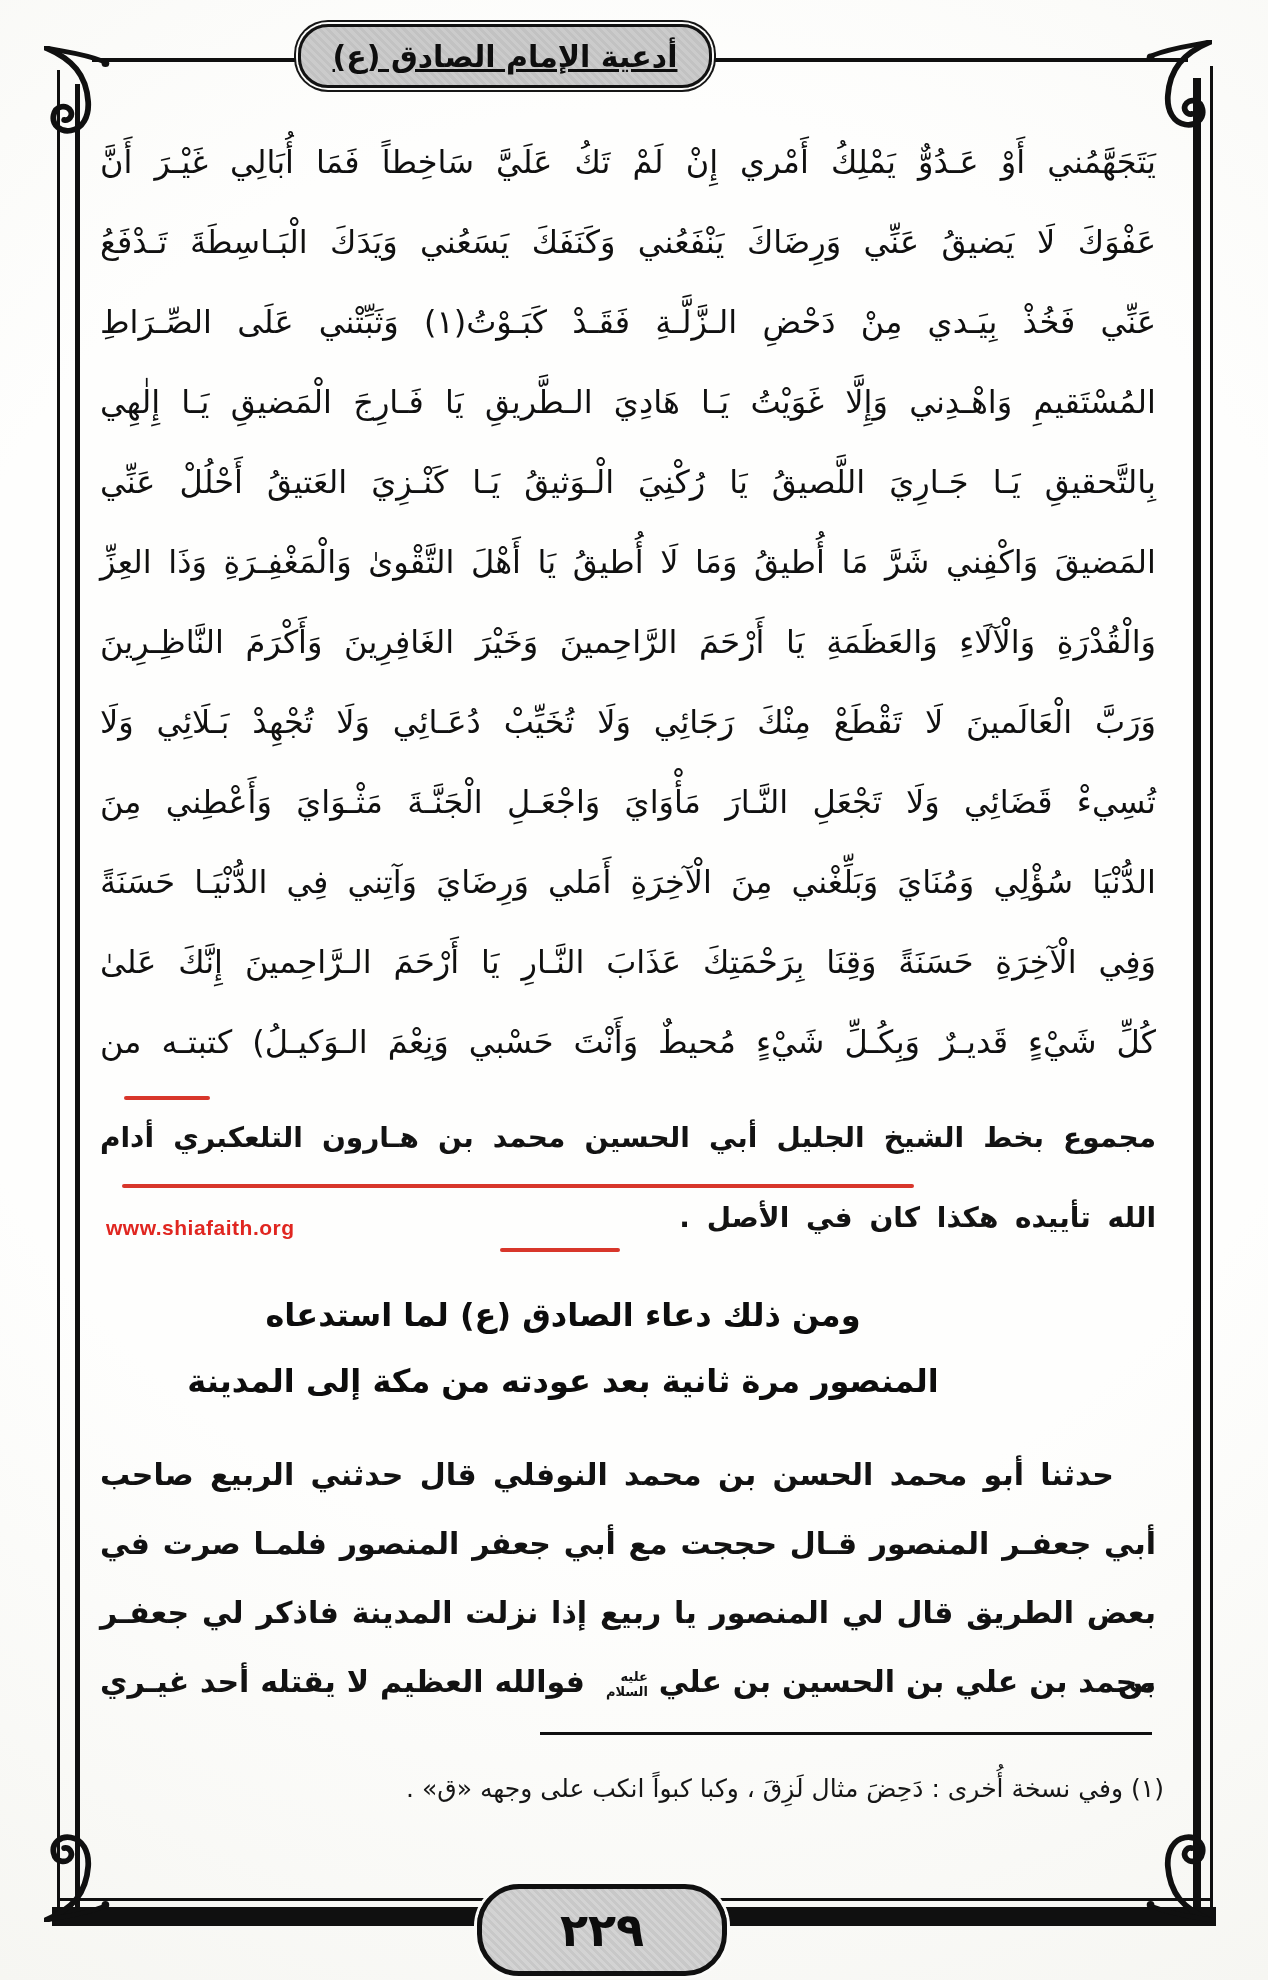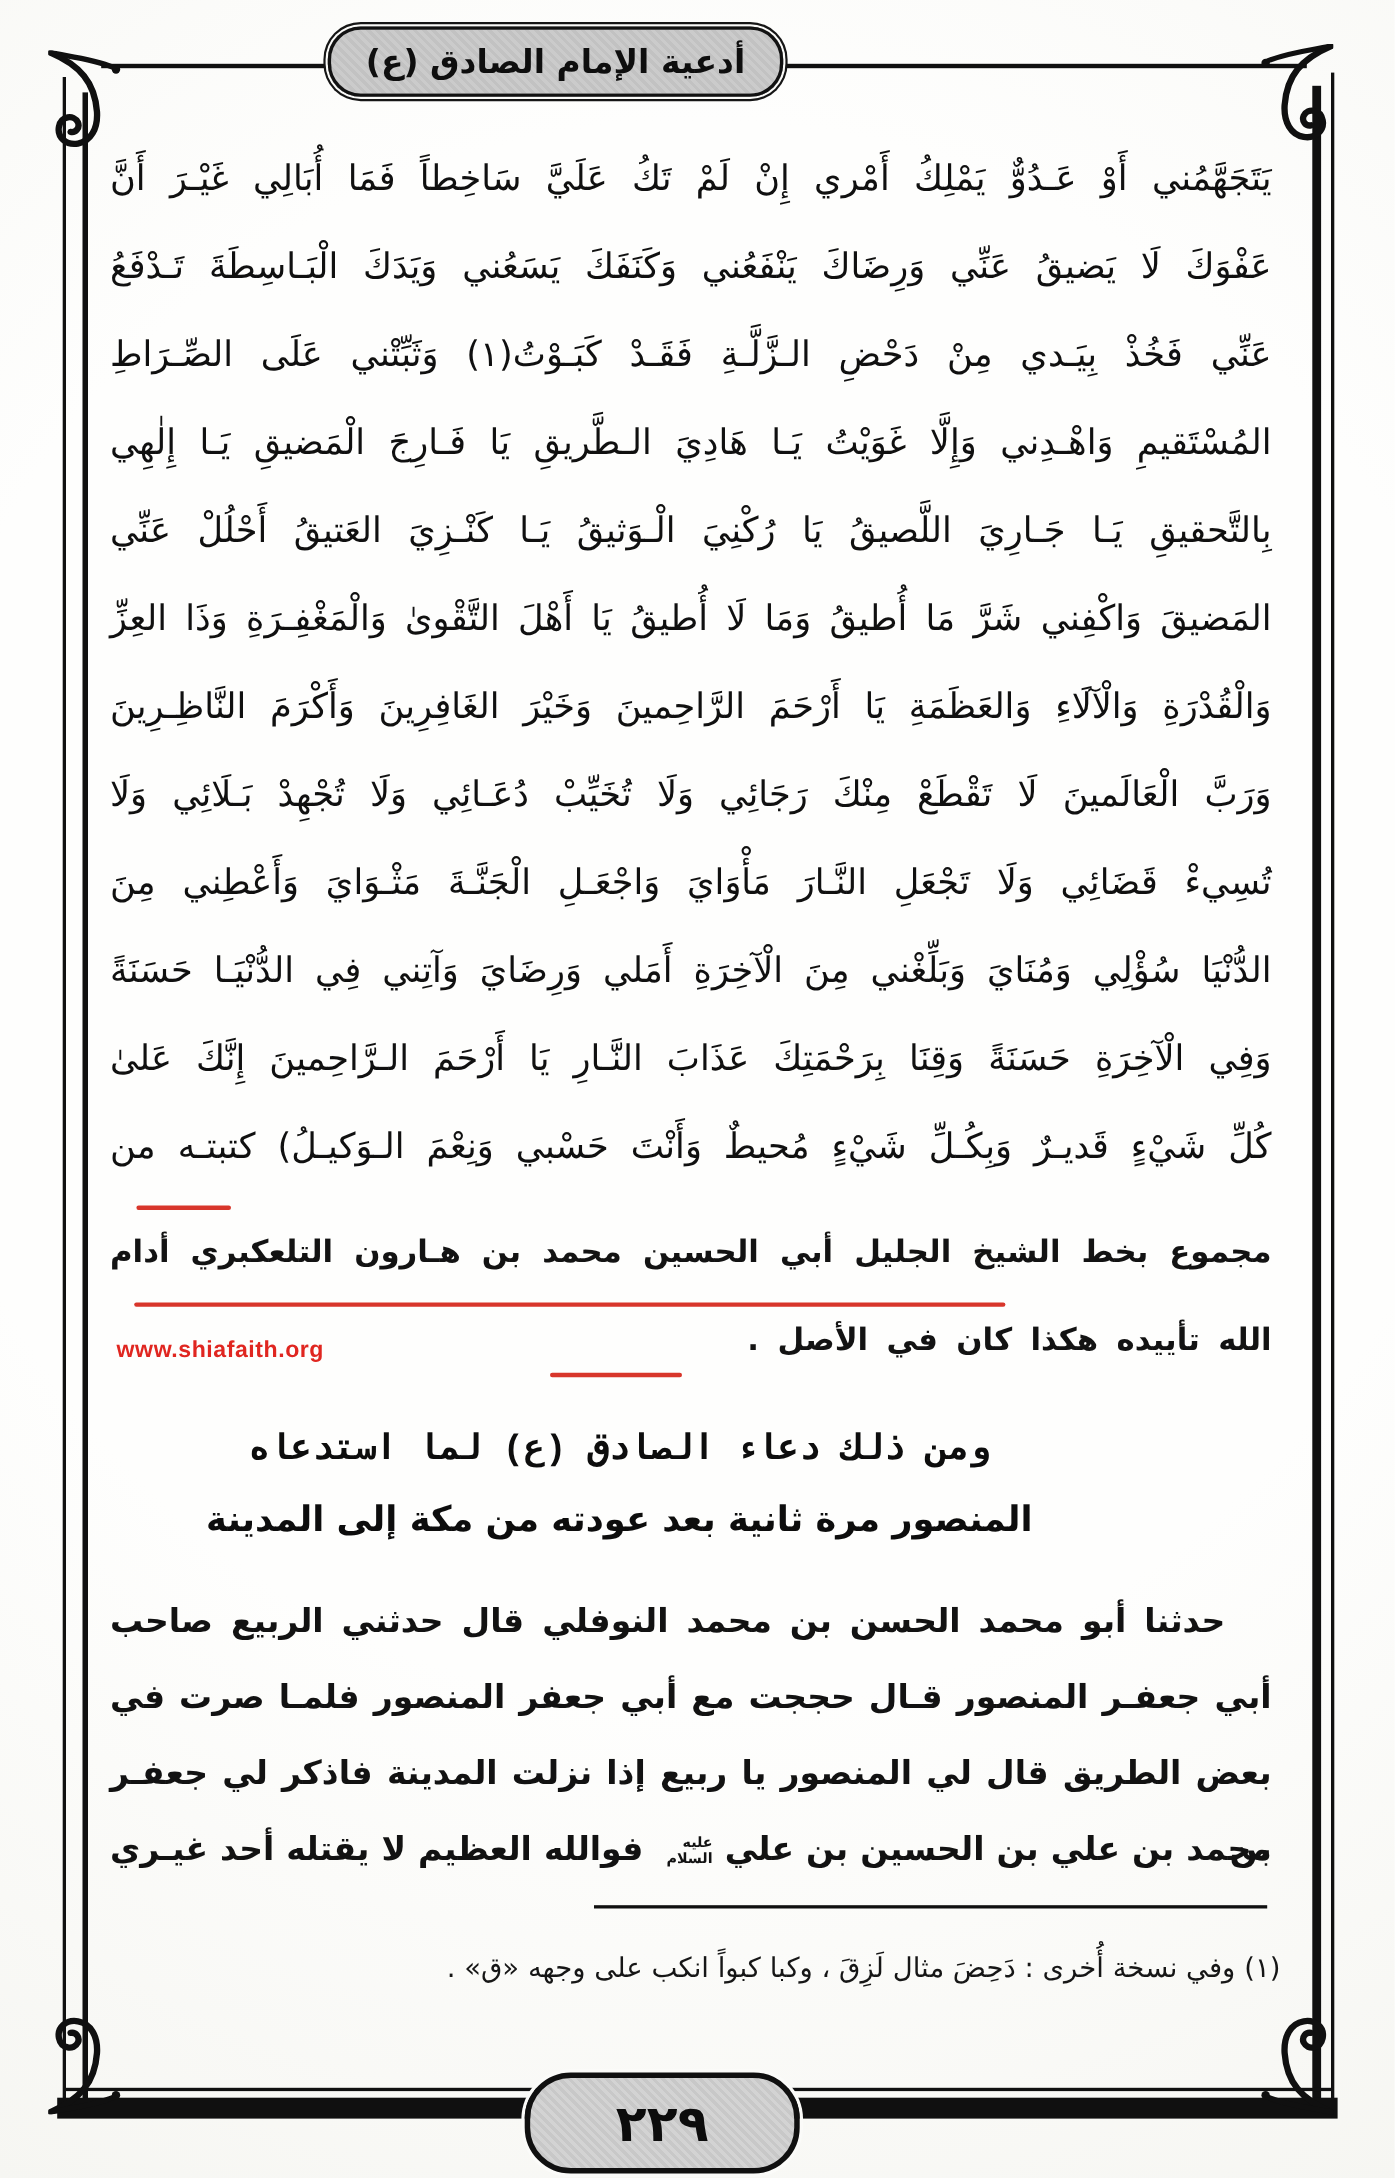--- a/index.html
+++ b/index.html
@@ -22,21 +22,21 @@
   .orn-tl{left:44px;top:46px;}
   .orn-tr{left:1116px;top:40px;transform:scaleX(-1);}
   .orn-bl{left:44px;top:1826px;transform:scaleY(-1);}
   .orn-br{left:1116px;top:1826px;transform:scale(-1,-1);}
 
   
   .ribbon{position:absolute;left:298px;top:24px;width:408px;height:58px;border-radius:30px;
           background:repeating-linear-gradient(45deg,#cbcbcb 0 3px,#c2c2c2 3px 6px);
           border:3px solid #121212;box-shadow:0 0 0 2px #fbfbf9,0 0 0 4px #161616;
           display:flex;align-items:center;justify-content:center;}
-  .ribbon span{font-size:30px;font-weight:800;color:#0e0e0e;direction:rtl;}
+  .ribbon span{font-size:30px;font-weight:800;color:#0e0e0e;direction:rtl;text-decoration:underline;}
 
   
   .dua{position:absolute;left:100px;top:122px;width:1056px;}
   .dua-line{direction:rtl;text-align:justify;text-align-last:justify;text-justify:inter-word;
             font-size:32px;font-weight:400;height:80px;line-height:80px;color:#101010;}
 
   
   .colophon{position:absolute;left:100px;top:1098px;width:1056px;}
   .colophon-line{direction:rtl;font-size:28px;font-weight:700;height:80px;line-height:80px;color:#131313;}
   .colophon-line.justify{text-align:justify;text-align-last:justify;}
@@ -46,21 +46,21 @@
   .redline-1{left:124px;top:1096px;width:86px;}
   .redline-2{left:122px;top:1184px;width:792px;}
   .redline-3{left:500px;top:1248px;width:120px;}
 
   .watermark{position:absolute;left:106px;top:1216px;font-family:"Liberation Sans","DejaVu Sans",sans-serif;
              font-size:21px;font-weight:700;color:#e02620;letter-spacing:0.5px;}
 
   
   .heading{position:absolute;left:100px;width:1056px;box-sizing:border-box;padding-right:130px;
            direction:rtl;text-align:center;font-size:32px;font-weight:800;color:#0d0d0d;}
-  .heading-1{top:1296px;font-family:Liberation Mono, monospace;}
+  .heading-1{top:1296px;}
   .heading-2{top:1362px;}
 
   
   .para{position:absolute;left:100px;top:1440px;width:1056px;}
   .para-line{direction:rtl;text-align:justify;text-align-last:justify;text-justify:inter-word;
              font-size:30px;font-weight:700;height:69px;line-height:69px;color:#121212;box-sizing:border-box;}
   .para-line.indent{padding-right:42px;}
   .salam{display:inline-block;font-size:13px;font-weight:700;width:52px;line-height:15px;
          text-align:right;vertical-align:middle;white-space:normal;}
 

